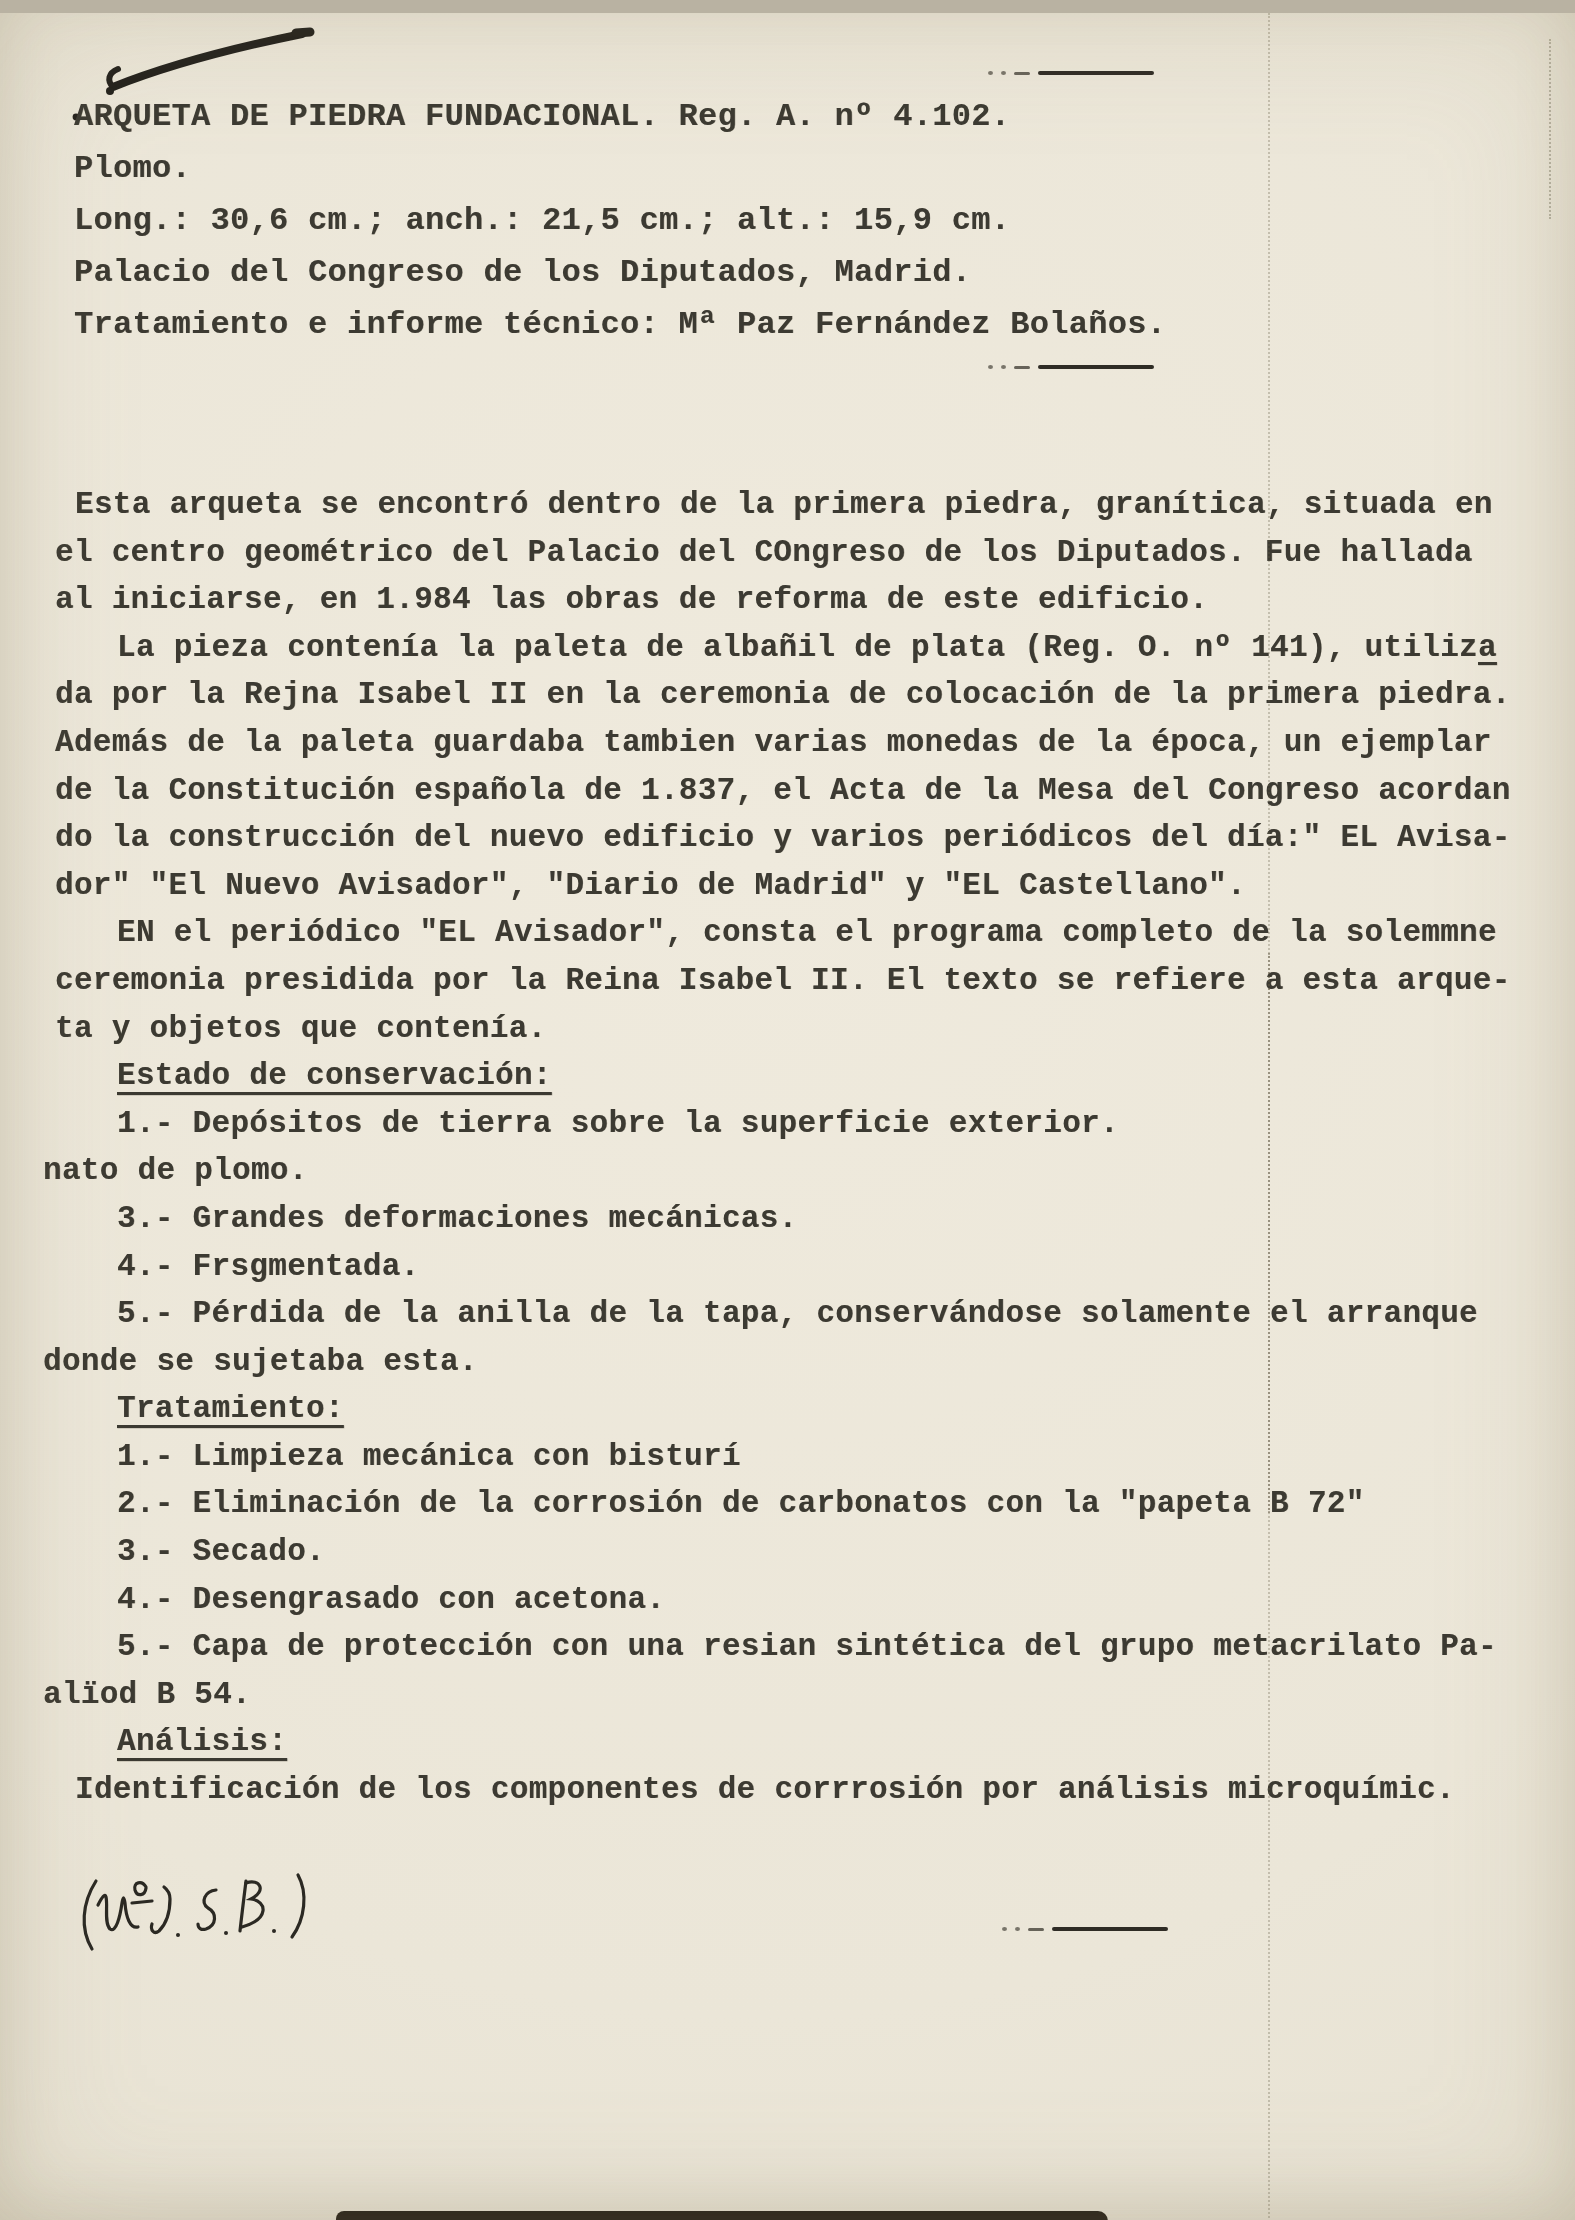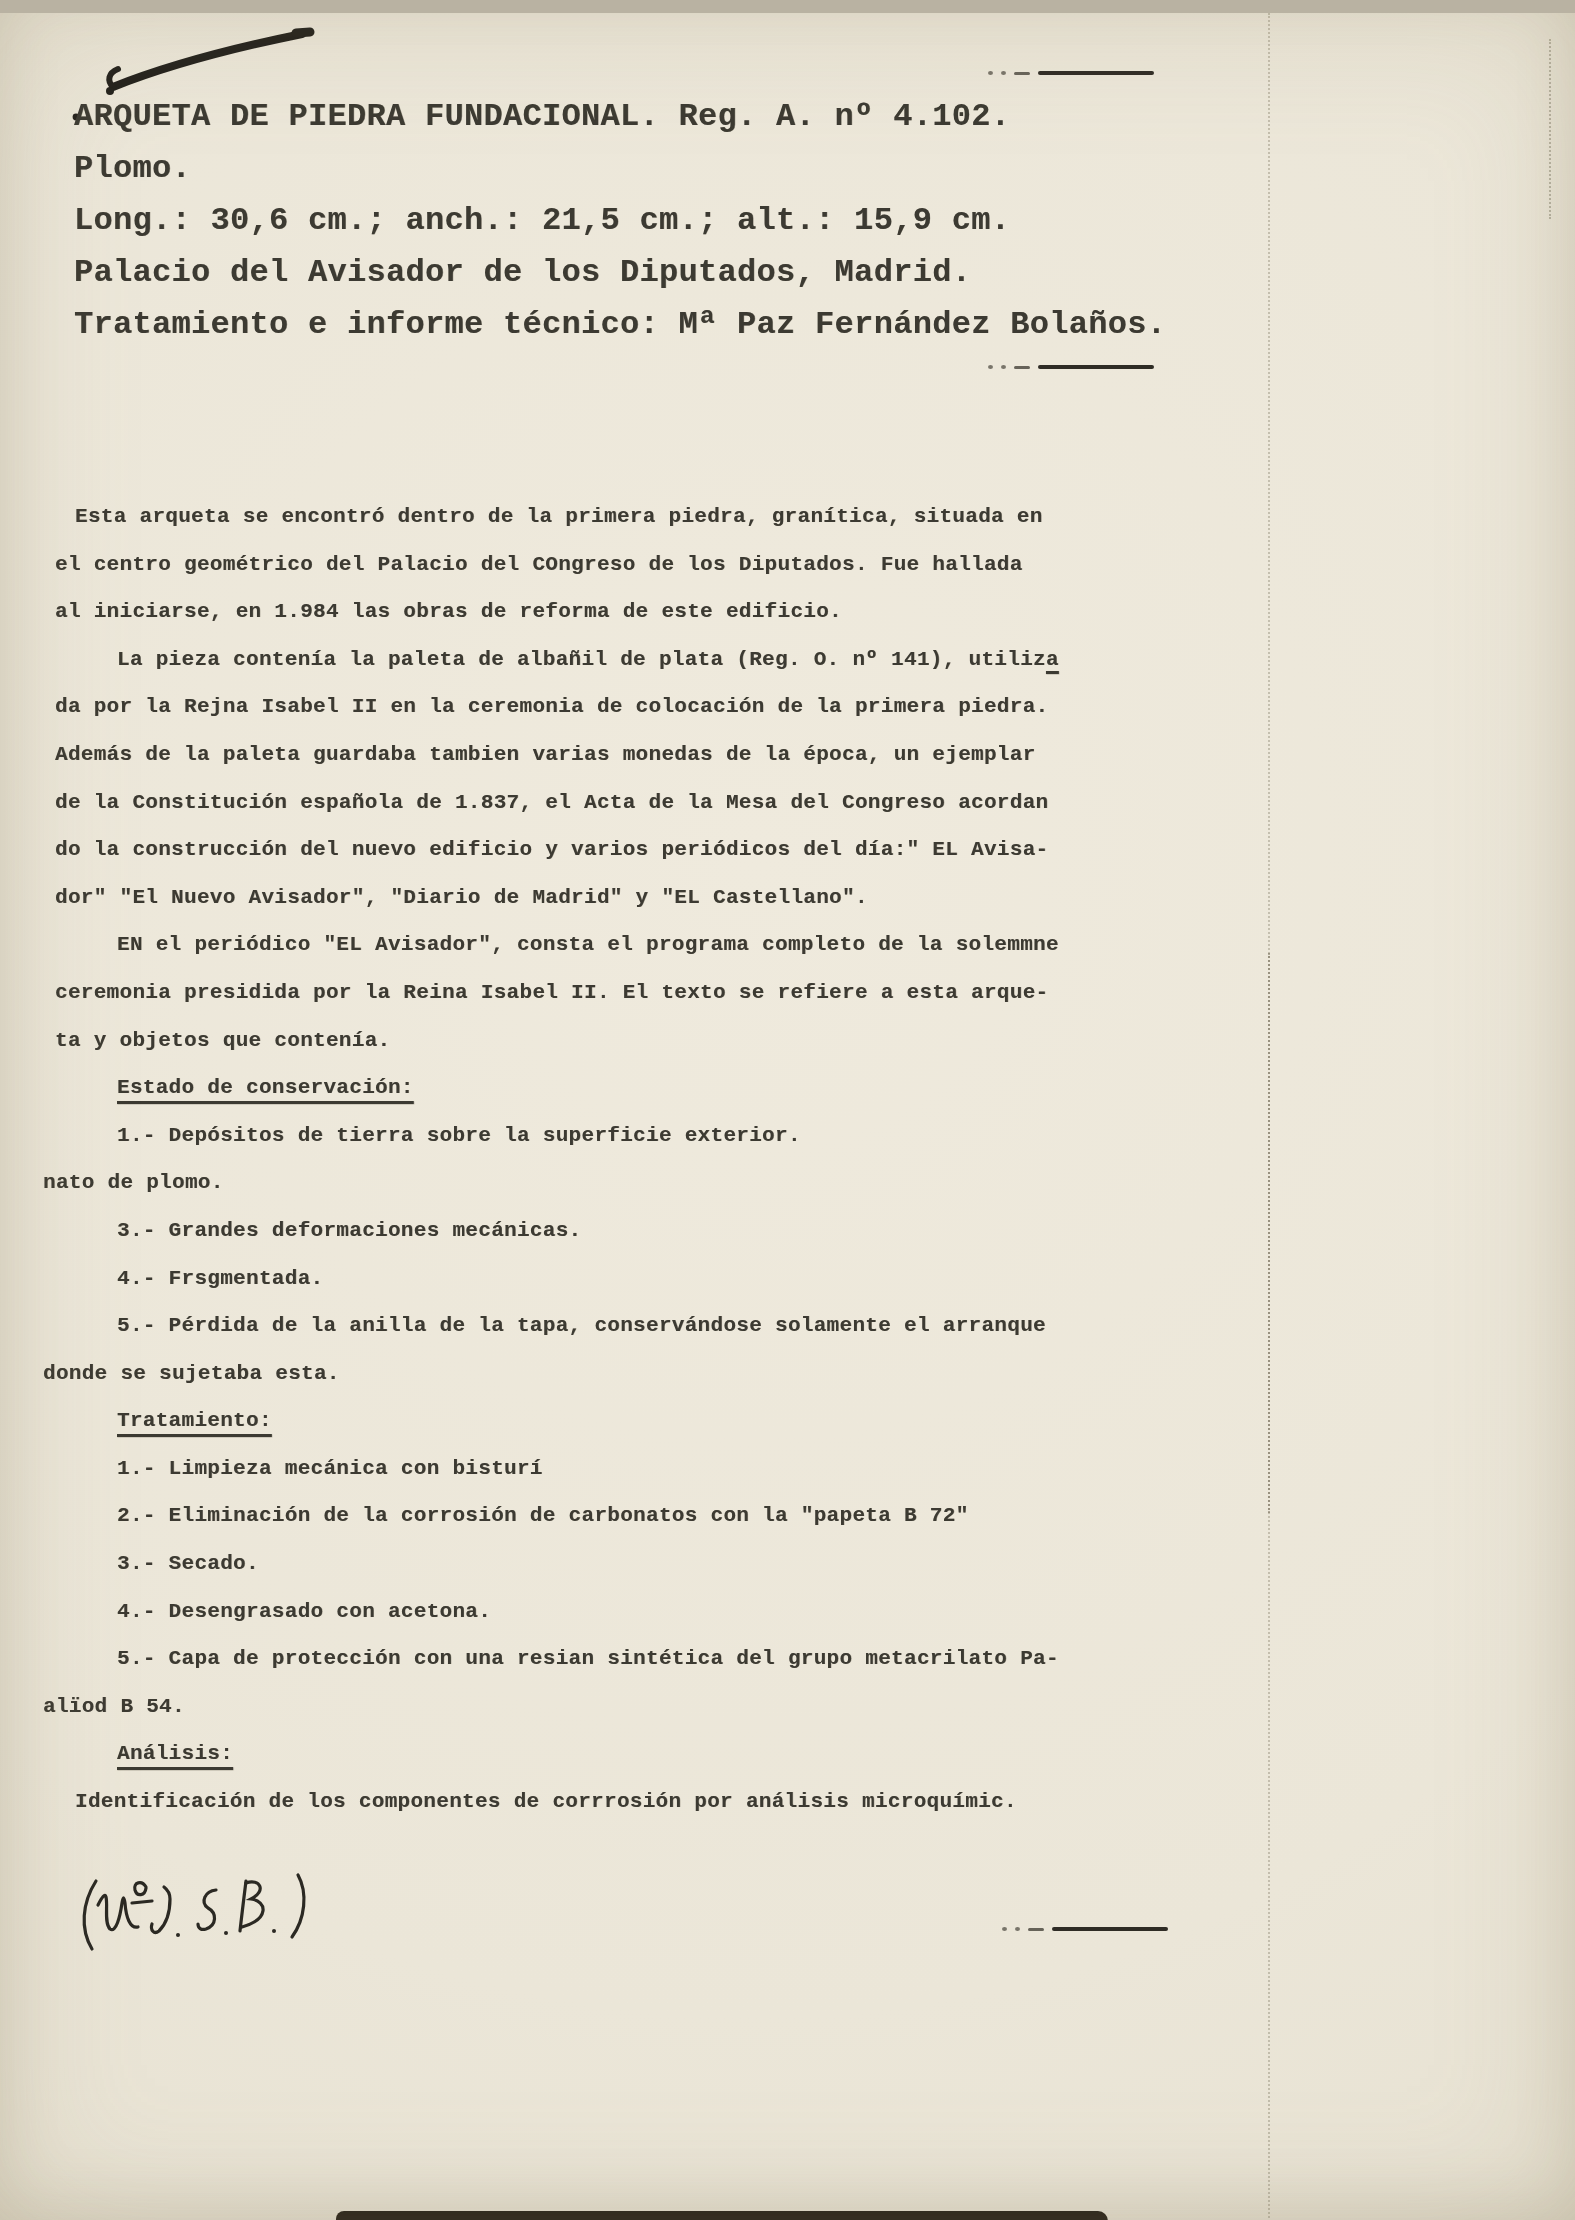--- a/index.html
+++ b/index.html
@@ -17,21 +17,21 @@
     content:"";position:absolute;inset:0;pointer-events:none;
     box-shadow:inset 0 0 140px rgba(150,135,100,.22), inset 0 -26px 60px rgba(125,115,88,.18);
   }
   .ln{white-space:pre;}
   .typed{
     font-weight:bold;
     letter-spacing:.3px;
     text-shadow:.4px .4px .5px rgba(70,64,52,.45);
   }
   .header-block{position:absolute;left:74px;top:78px;font-size:32px;line-height:52px;}
-  .body-block{position:absolute;left:55px;top:480px;font-size:21px;line-height:47.6px;width:1500px;}
+  .body-block{position:absolute;left:55px;top:468px;font-size:31px;line-height:47.6px;width:1500px;}
   .ind{padding-left:62px;}          
   .ind-sm{padding-left:20px;}       
   .hang{margin-left:-12px;}         
   .heading{text-decoration:underline;text-underline-offset:8px;text-decoration-thickness:2.5px;}
   .u-cont{text-decoration:underline;text-underline-offset:6px;text-decoration-thickness:2.5px;}
 
   
   .dash-mark{position:absolute;display:flex;align-items:center;gap:8px;}
   .dash-mark .d{width:5px;height:4px;background:#3a372e;border-radius:50%;opacity:.65;}
   .dash-mark .s{width:16px;height:3px;background:#3a372e;opacity:.75;border-radius:2px;}
@@ -87,21 +87,21 @@
     <span class="d"></span>
       <span class="d"></span>
       <span class="s"></span>
       <span class="l"></span>
   </div>
 
   <div class="header-block typed">
     <div class="ln">ARQUETA DE PIEDRA FUNDACIONAL. Reg. A. nº 4.102.</div>
     <div class="ln">Plomo.</div>
     <div class="ln">Long.: 30,6 cm.; anch.: 21,5 cm.; alt.: 15,9 cm.</div>
-    <div class="ln">Palacio del Avisador de los Diputados, Madrid.</div>
+    <div class="ln">Palacio del Congreso de los Diputados, Madrid.</div>
     <div class="ln">Tratamiento e informe técnico: Mª Paz Fernández Bolaños.</div>
   </div>
 
   <div class="body-block typed">
 
     <div class="ln ind-sm">Esta arqueta se encontró dentro de la primera piedra, granítica, situada en</div>
     <div class="ln">el centro geométrico del Palacio del COngreso de los Diputados. Fue hallada</div>
     <div class="ln">al iniciarse, en 1.984 las obras de reforma de este edificio.</div>
 
     <div class="ln ind"><span>La pieza contenía la paleta de albañil de plata (Reg. O. nº 141), utiliz</span><span class="u-cont">a</span></div>

